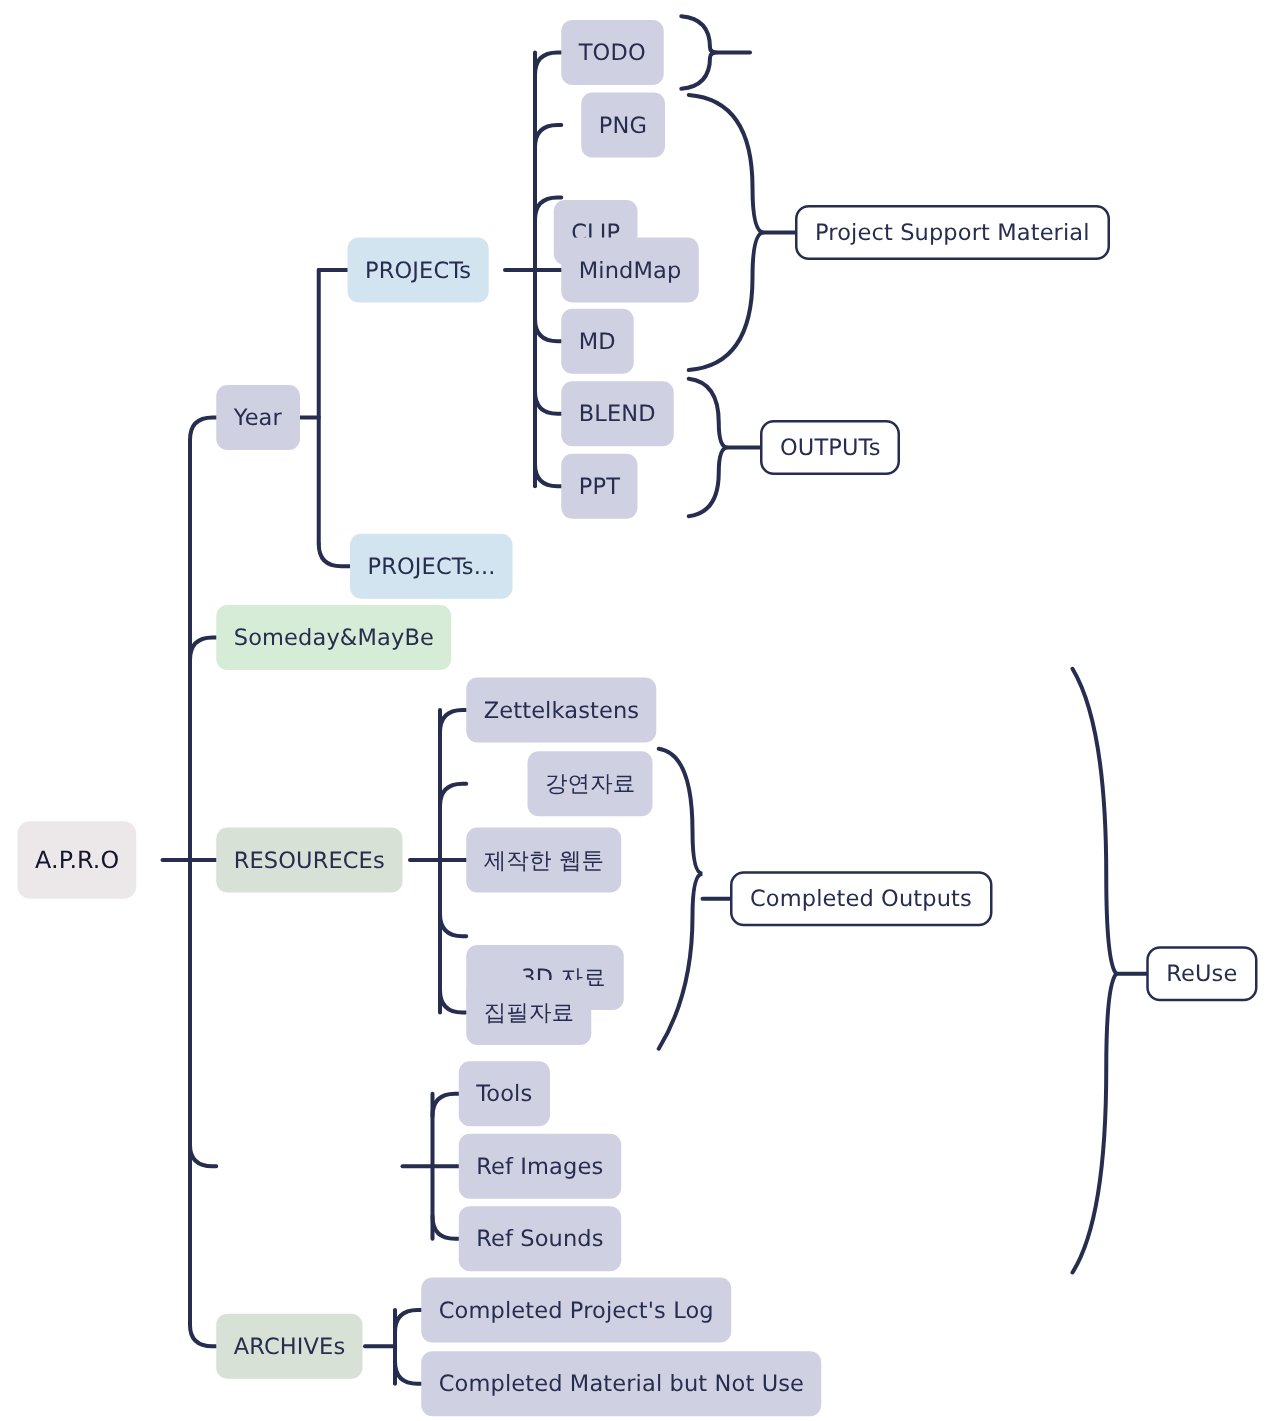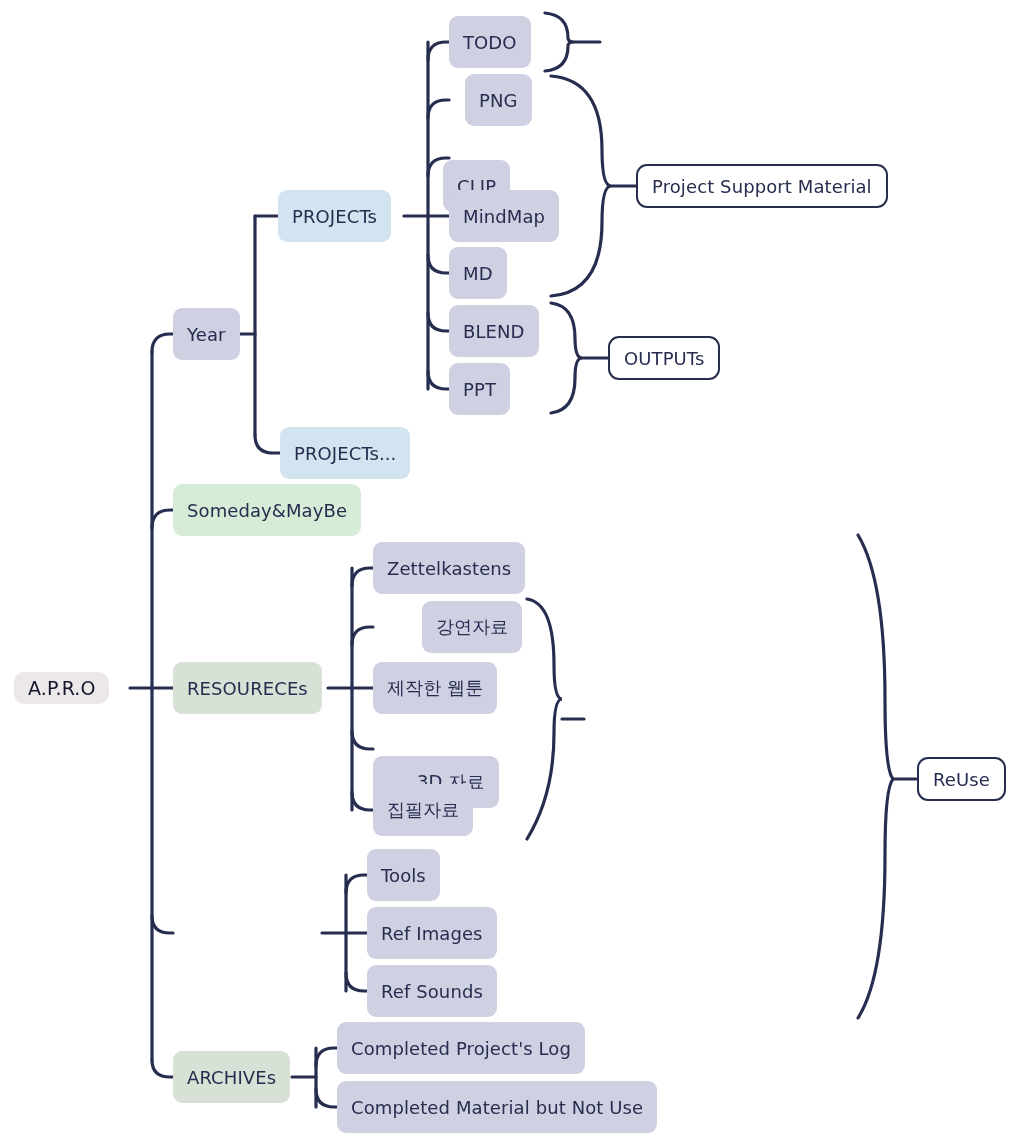--- a/index.html
+++ b/index.html
@@ -33,21 +33,21 @@
     border-radius: 9px;
     padding: 0 14px;
     height: 52px;
     transform: translateY(-50%);
     letter-spacing: 0.1px;
   }
   .node.root {
     background: #ece8e9;
     color: #13162c;
     font-size: 19px;
-    height: 32px;
+    height: 62px;
     border-radius: 10px;
   }
   .node.lavender { background: #cfd0e1; }
   .node.blue     { background: #d2e4ef; }
   .node.green    { background: #d7ecd7; }
   .node.sage     { background: #d8e1d6; }
   .node.outline {
     background: #ffffff;
     border: 2.5px solid #262d4f;
     border-radius: 11px;
@@ -221,17 +221,20 @@
   <div class="node lavender" style="left:337px; top:1107px;">
     <span>Completed Material but Not Use</span>
   </div>
 
   <div class="node outline" style="left:636px; top:186px;">
     <span>Project Support Material</span>
   </div>
   <div class="node outline" style="left:608px; top:358px;">
     <span>OUTPUTs</span>
   </div>
+  <div class="node outline" style="left:584px; top:719px;">
+    <span>Completed Outputs</span>
+  </div>
   <div class="node outline" style="left:917px; top:779px;">
     <span>ReUse</span>
   </div>
 
 </div>
 
 </body></html>

